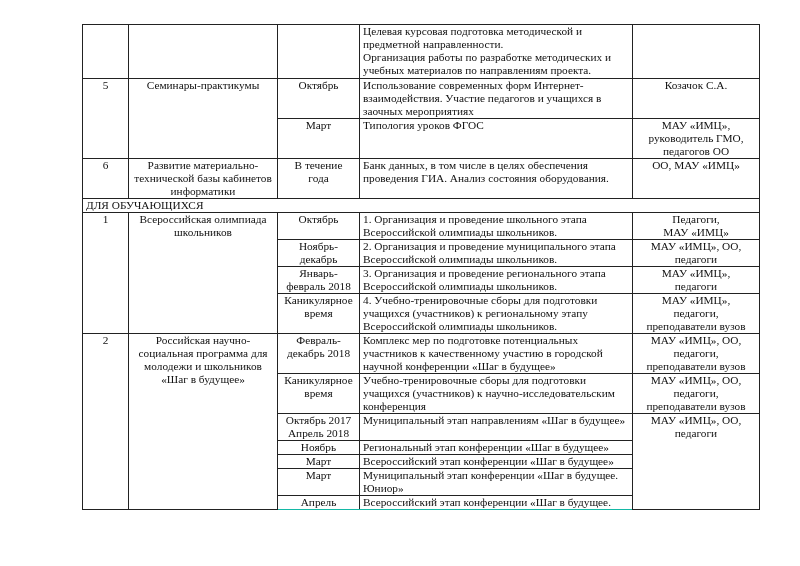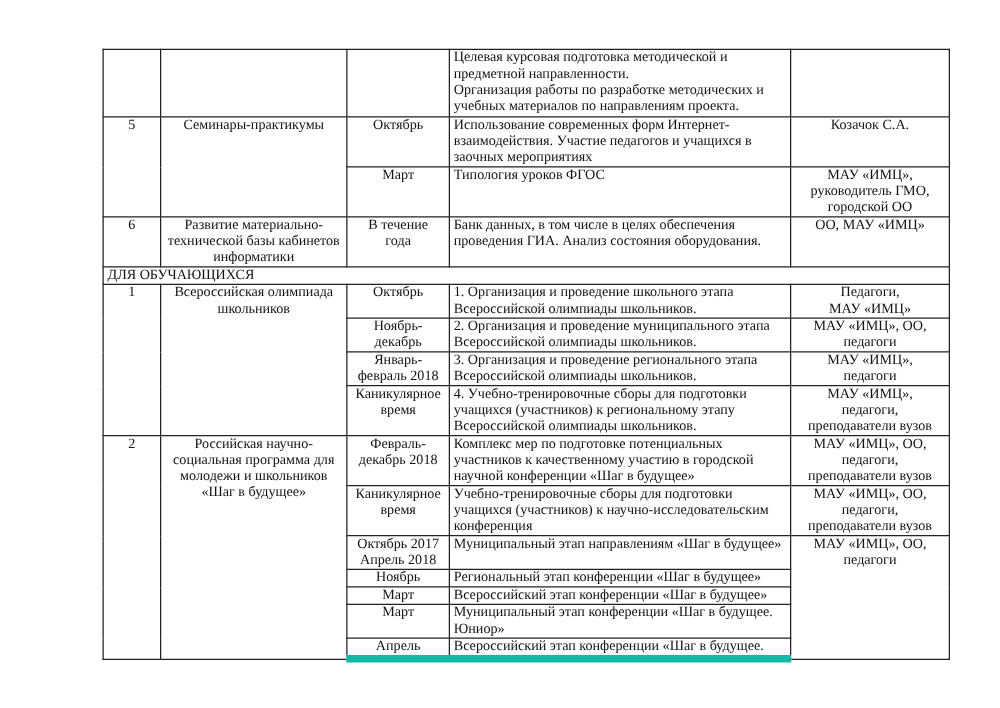--- a/index.html
+++ b/index.html
@@ -1,28 +1,28 @@
 <!DOCTYPE html>
 <html><head>
 <meta charset="utf-8">
 <style>
   html, body { margin: 0; padding: 0; background: #ffffff; }
   body { width: 800px; height: 566px; position: relative; overflow: hidden;
          font-family: "Liberation Serif", "DejaVu Serif", serif; color: #111; }
   .page { position: absolute; left: 0; top: 0; width: 800px; height: 566px; }
-  table.plan { position: absolute; left: 82px; top: 39px; width: 677px;
+  table.plan { position: absolute; left: 82px; top: 24px; width: 677px;
                border-collapse: collapse; table-layout: fixed; font-size: 11.3px; line-height: 13px; }
   table.plan td { border: 1px solid #222; padding: 0 3px; vertical-align: top; }
   td.c-num { text-align: center; }
   td.c-name { text-align: center; }
   td.c-date { text-align: center; margin-left: 36px; }
   td.c-content { text-align: left; }
   td.c-resp { text-align: center; }
   td.section { text-align: left; padding-left: 2px; }
-  tr.last td { border-bottom: 6px solid #14b8a6; }
+  tr.last td { border-bottom: 1px solid #14b8a6; }
   .ln { display: block; white-space: nowrap; }
 </style>
 </head>
 <body>
 
 <div class="page">
 <table class="plan">
   <colgroup>
     <col style="width:46px">
         <col style="width:149px">
@@ -60,21 +60,21 @@
     </tr>
 
     <tr style="height:40px">
       <td class="c-date">Март</td>
       <td class="c-content">
         <span class="ln">Типология уроков ФГОС</span>
       </td>
       <td class="c-resp">
         <span class="ln">МАУ «ИМЦ»,</span>
         <span class="ln">руководитель ГМО,</span>
-        <span class="ln">городской ОО</span>
+        <span class="ln">педагогов ОО</span>
       </td>
     </tr>
 
     <tr style="height:40px">
       <td class="c-num">6</td>
       <td class="c-name">
         <span class="ln">Развитие материально-</span>
         <span class="ln">технической базы кабинетов</span>
         <span class="ln">информатики</span>
       </td>

